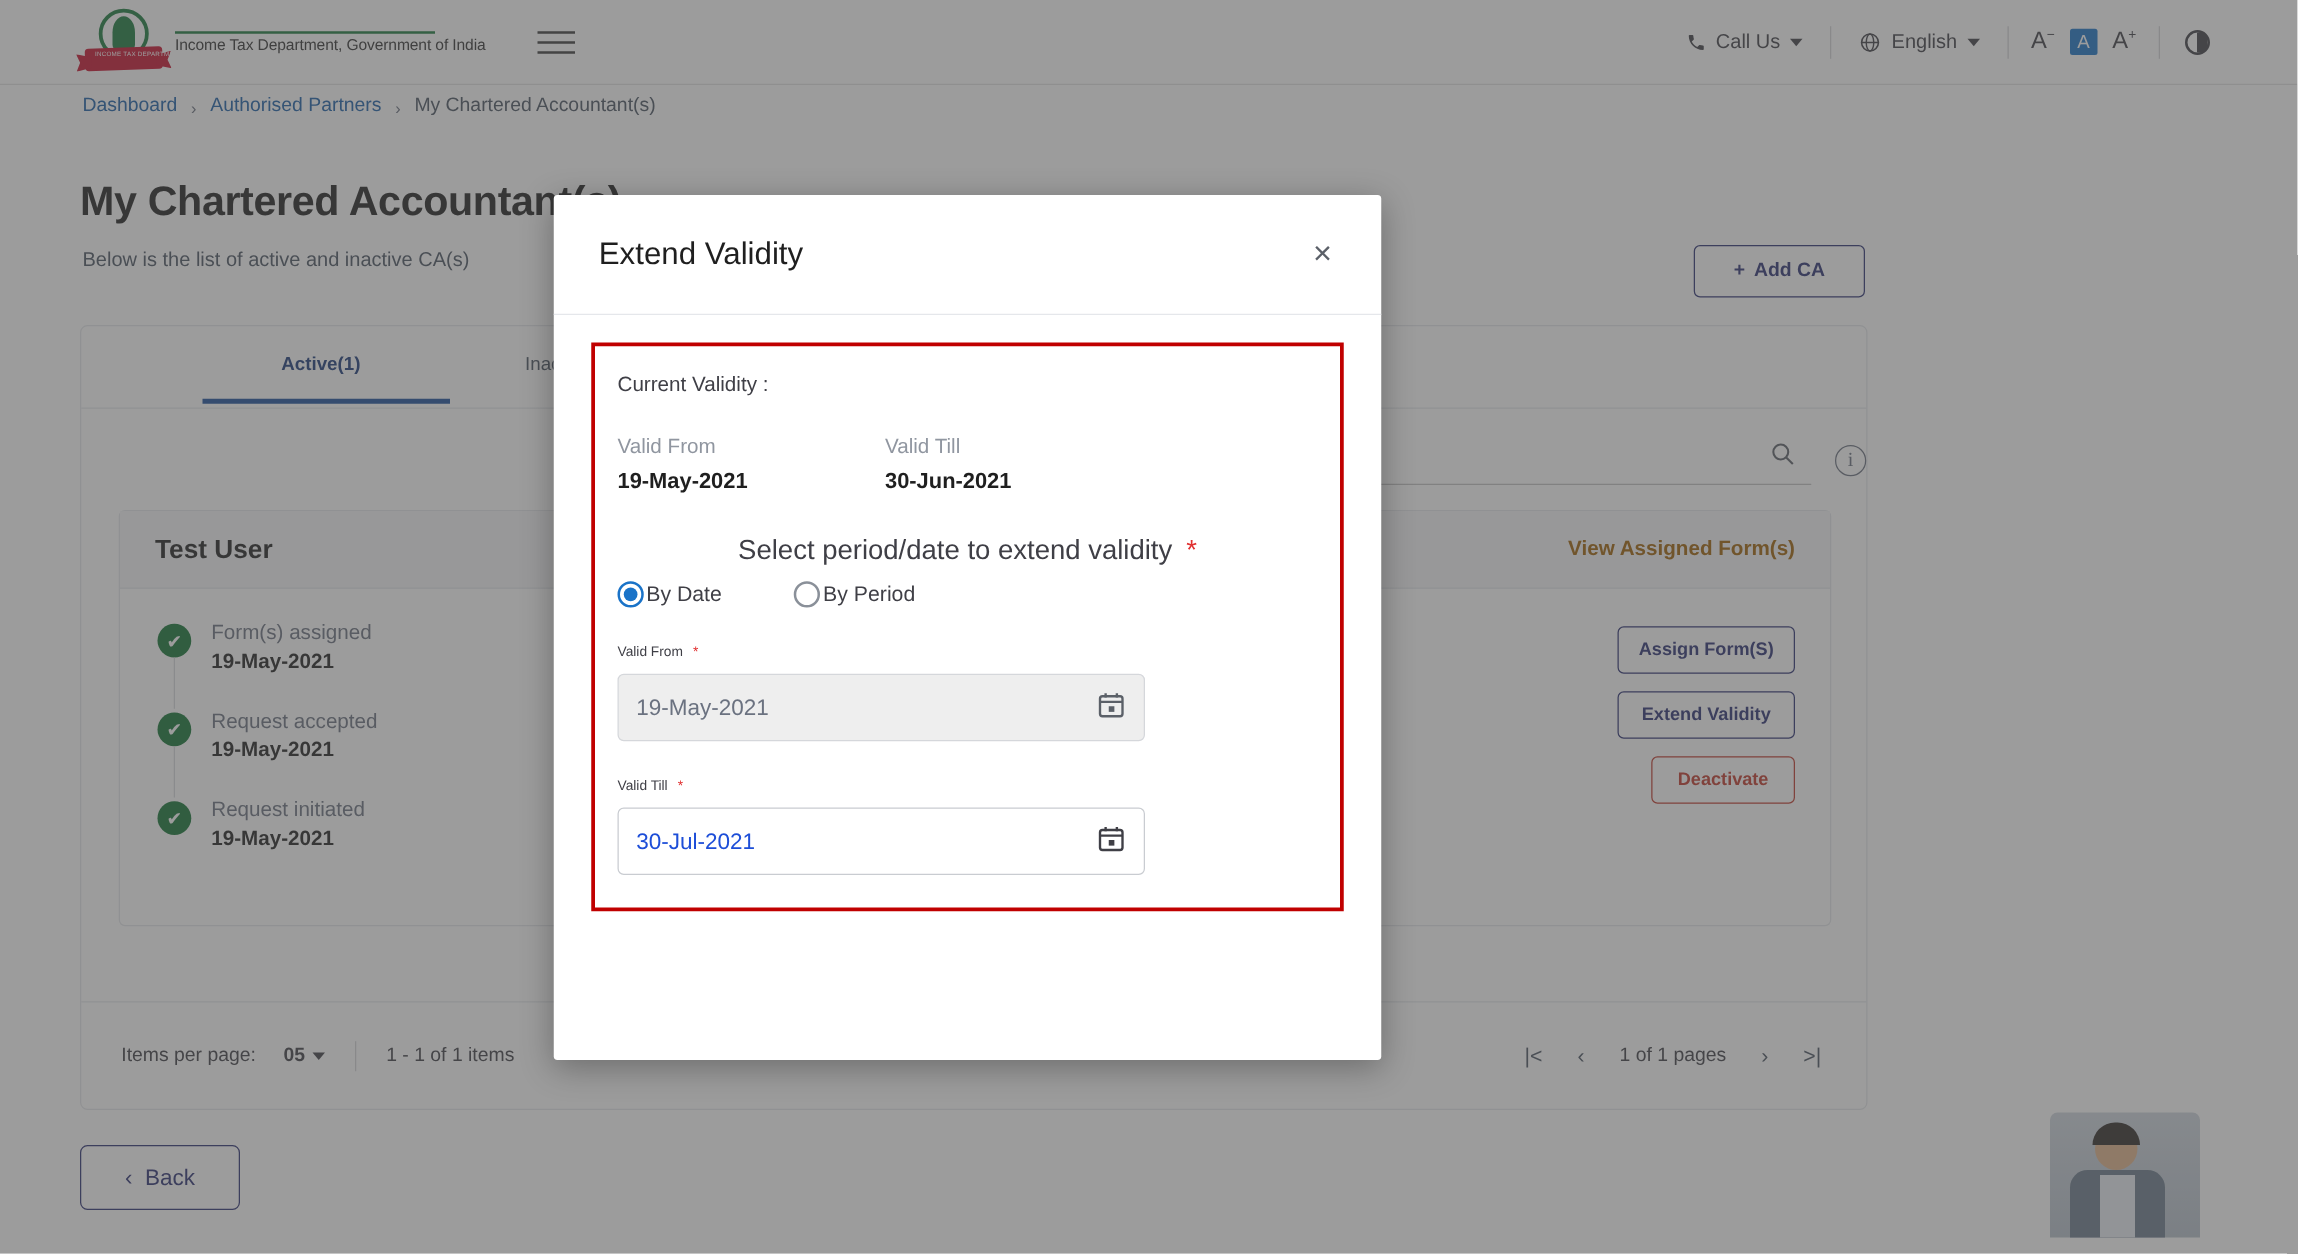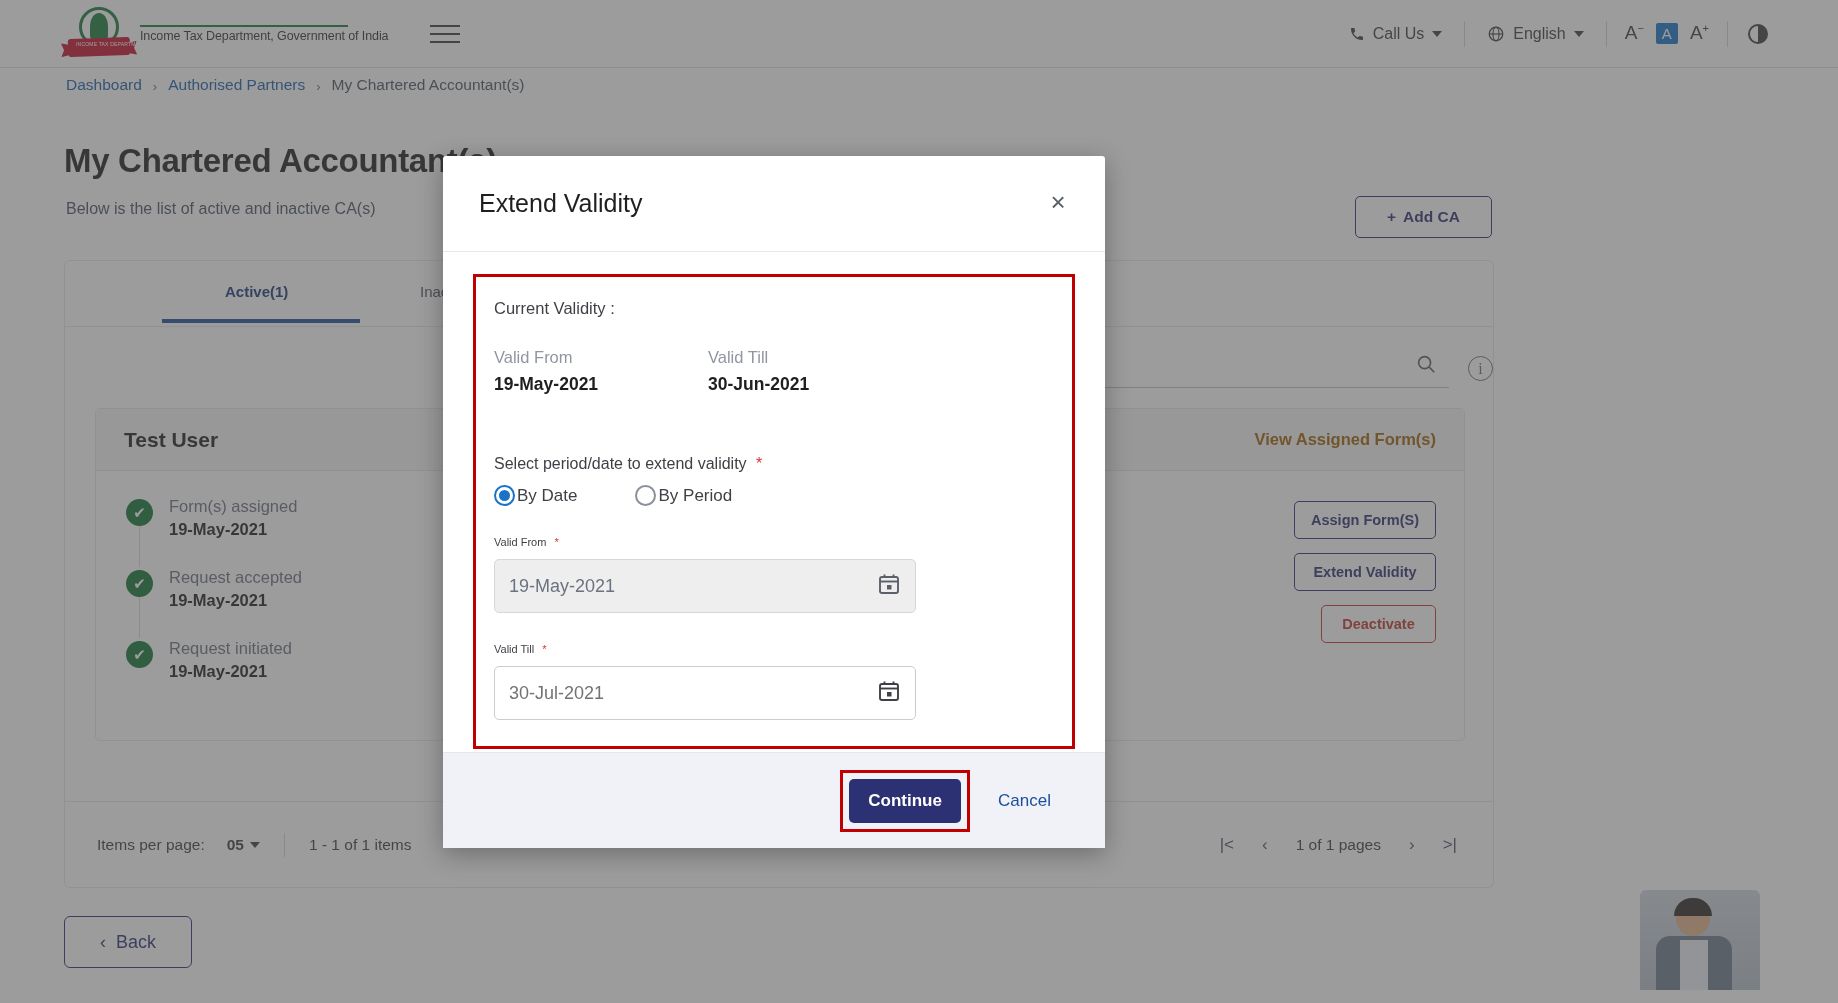--- a/index.html
+++ b/index.html
@@ -232,37 +232,37 @@
   }
   .modal-body { flex: 1; padding: 22px 30px 0 30px; }
   .redbox { border: 3px solid #c00000; padding: 22px 18px 26px 18px; }
 
   .cv-label { font-size: 16.5px; color: #3f3f46; }
   .cv-row { display: flex; margin-top: 30px; }
   .cv-col { width: 214px; }
   .cv-col .cap { font-size: 16.5px; color: #9096a0; }
   .cv-col .val { font-size: 17.5px; color: #1f1f1f; font-weight: bold; margin-top: 7px; }
 
-  .sel-label { margin-top: 60px; font-size: 16px; color: #3f3f46; }
+  .sel-label { margin-top: 32px; font-size: 22px; color: #3f3f46; text-align: center; }
   .req { color: #e03030; margin-left: 5px; }
   .radios { display: flex; align-items: center; margin-top: 12px; gap: 58px; }
   .radio { display: flex; align-items: center; gap: 2px; cursor: pointer; }
   .radio .rc {
     width: 21px; height: 21px; border-radius: 50%; border: 2px solid #8a9099; background: #fff;
     display: flex; align-items: center; justify-content: center;
   }
   .radio.on .rc { border-color: #1a73c8; }
   .radio.on .rc::after { content:""; width: 11px; height: 11px; border-radius: 50%; background: #1a73c8; }
   .radio .rl { font-size: 17px; color: #3f3f46; }
 
   .fld { margin-top: 30px; }
   .fld .flab { font-size: 11px; color: #3f3f46; }
   .fld .fin {
     margin-top: 11px; width: 422px; height: 54px; border: 1px solid #c9ccd1; border-radius: 5px;
-    display: flex; align-items: center; padding: 0 14px; font-size: 18px; color: #737373;
+    display: flex; align-items: center; padding: 0 14px; font-size: 18px; color: #1d4ed8;
     background: #fff;
   }
   .fld .fin.disabled { background: #eeeeee; color: #6b7280; border-color: #d5d7db; }
   .cal-ic { margin-left: auto; }
 
   .modal-foot {
     height: 96px; background: #f1f2f7; border-top: 1px solid #e5e7eb;
     display: flex; align-items: center; justify-content: flex-end; padding-right: 36px; gap: 10px;
   }
   .continue-wrap { border: 3px solid #c00000; padding: 6px; }
@@ -514,21 +514,15 @@
                 <line x1="16.5" y1="2.5" x2="16.5" y2="6" stroke="#3f3f46" stroke-width="1.9"></line>
                 <rect x="10" y="13" width="4.5" height="4.5" fill="#3f3f46"></rect>
               </svg>
             </span>
           </div>
         </div>
 
       </div>
     </div>
 
-    <div class="modal-foot">
-      <div class="continue-wrap">
-        <button class="btn-continue">Continue</button>
-      </div>
-      <button class="btn-cancel">Cancel</button>
-    </div>
   </div>
 
 </div>
 
 </body></html>

